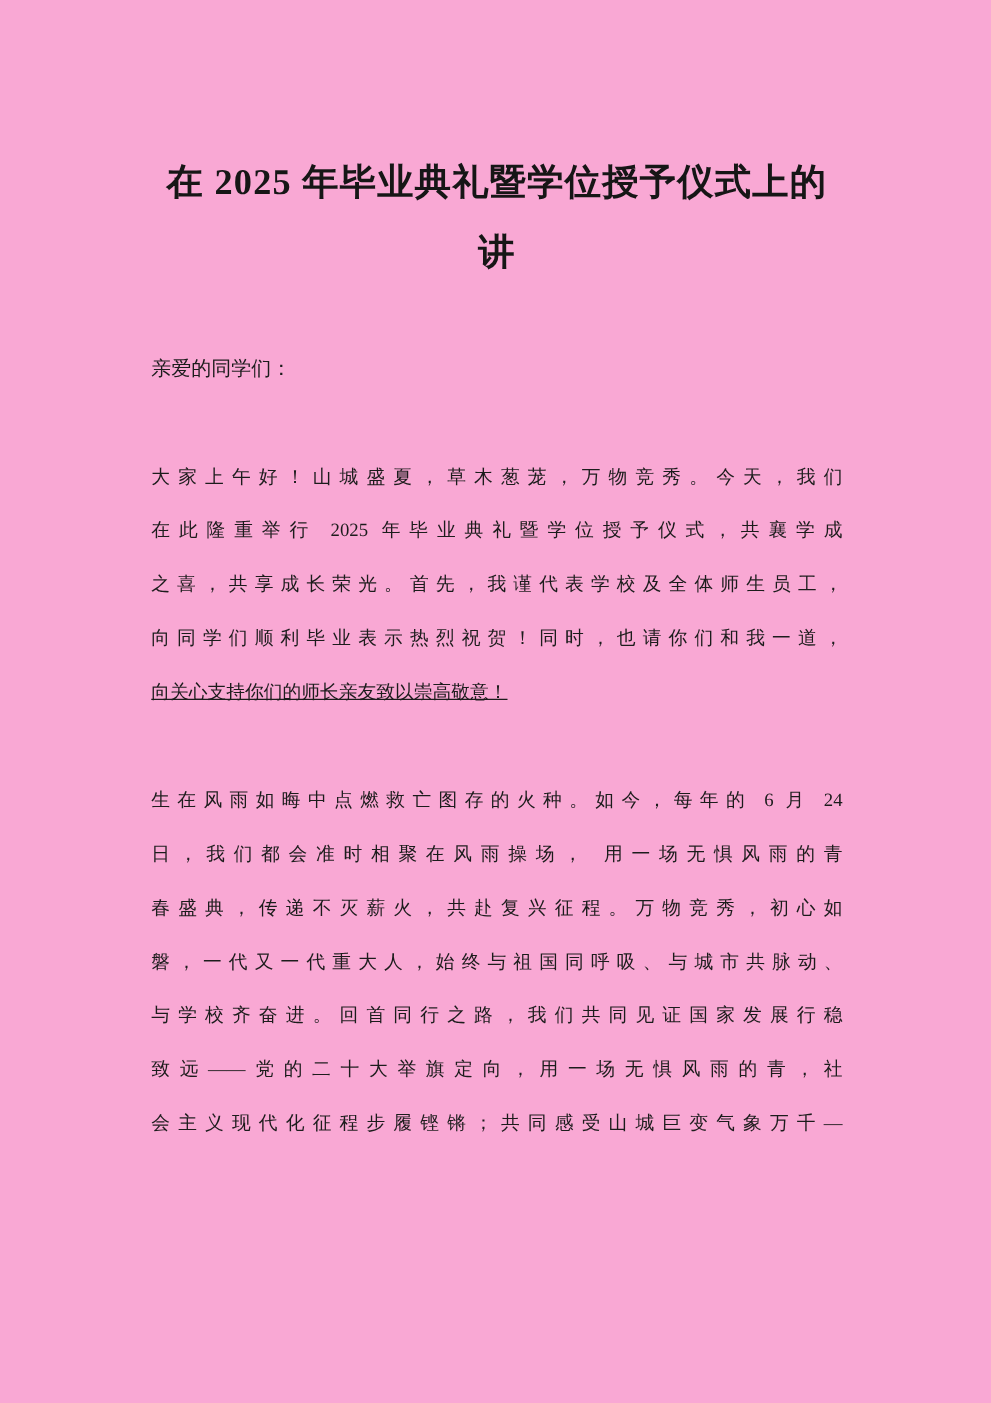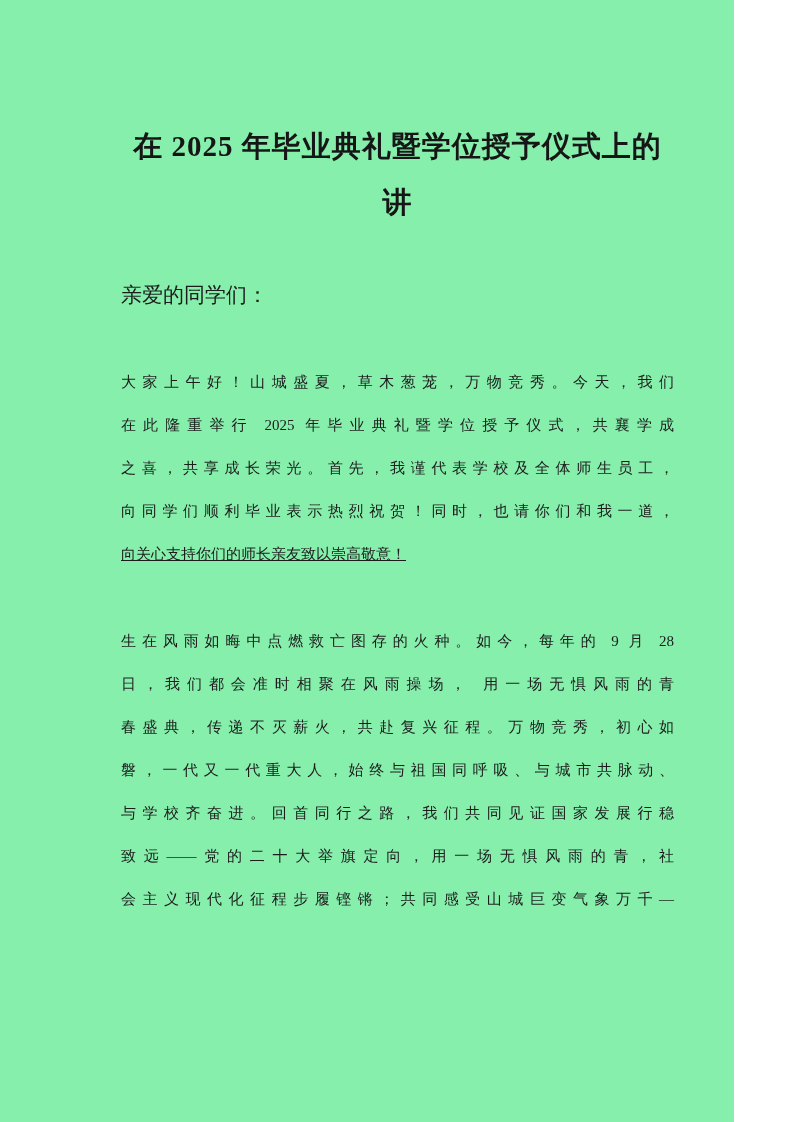--- a/index.html
+++ b/index.html
@@ -2,23 +2,23 @@
 <html><head>
 <meta charset="utf-8">
 <style>
   html, body {
     margin: 0;
     padding: 0;
     background: #ffffff;
   }
   .page {
     position: relative;
-    width: 734px;
+    width: 793px;
     height: 1122px;
-    background: #86efac;
+    background: #f9a8d4;
     overflow: hidden;
     font-family: "Liberation Serif", serif;
     color: #1c1c1c;
   }
   .content {
     width: 553px;
     margin-left: 121px;
   }
   .doc-title {
     margin: 118px 0 0 0;
@@ -28,21 +28,21 @@
     line-height: 56px;
     text-align: center;
     letter-spacing: 1px;
     color: #161616;
   }
   .title-line {
     display: block;
   }
   .salutation {
     margin: 44px 0 0 0;
-    font-size: 21px;
+    font-size: 16px;
     line-height: 43px;
     text-align: left;
   }
   .para {
     margin: 44px 0 0 0;
   }
   .body-line {
     font-size: 15px;
     line-height: 43px;
     text-align: justify;
@@ -70,21 +70,21 @@
 
     <div class="para">
       <div class="body-line">大家上午好！山城盛夏，草木葱茏，万物竞秀。今天，我们</div>
       <div class="body-line">在此隆重举行 2025 年毕业典礼暨学位授予仪式，共襄学成</div>
       <div class="body-line">之喜，共享成长荣光。首先，我谨代表学校及全体师生员工，</div>
       <div class="body-line">向同学们顺利毕业表示热烈祝贺！同时，也请你们和我一道，</div>
       <div class="body-line para-end">向关心支持你们的师长亲友致以崇高敬意！</div>
     </div>
 
     <div class="para">
-      <div class="body-line">生在风雨如晦中点燃救亡图存的火种。如今，每年的 9 月 28</div>
+      <div class="body-line">生在风雨如晦中点燃救亡图存的火种。如今，每年的 6 月 24</div>
       <div class="body-line">日，我们都会准时相聚在风雨操场， 用一场无惧风雨的青</div>
       <div class="body-line">春盛典，传递不灭薪火，共赴复兴征程。万物竞秀，初心如</div>
       <div class="body-line">磐，一代又一代重大人，始终与祖国同呼吸、与城市共脉动、</div>
       <div class="body-line">与学校齐奋进。回首同行之路，我们共同见证国家发展行稳</div>
       <div class="body-line">致远——党的二十大举旗定向，用一场无惧风雨的青，社</div>
       <div class="body-line">会主义现代化征程步履铿锵；共同感受山城巨变气象万千—</div>
 
     </div>
 
   </div>

